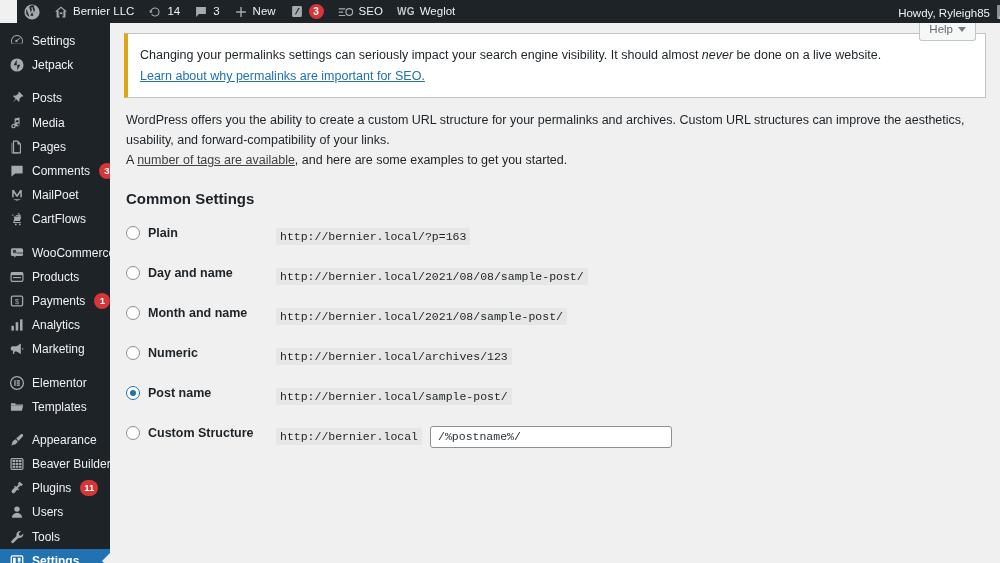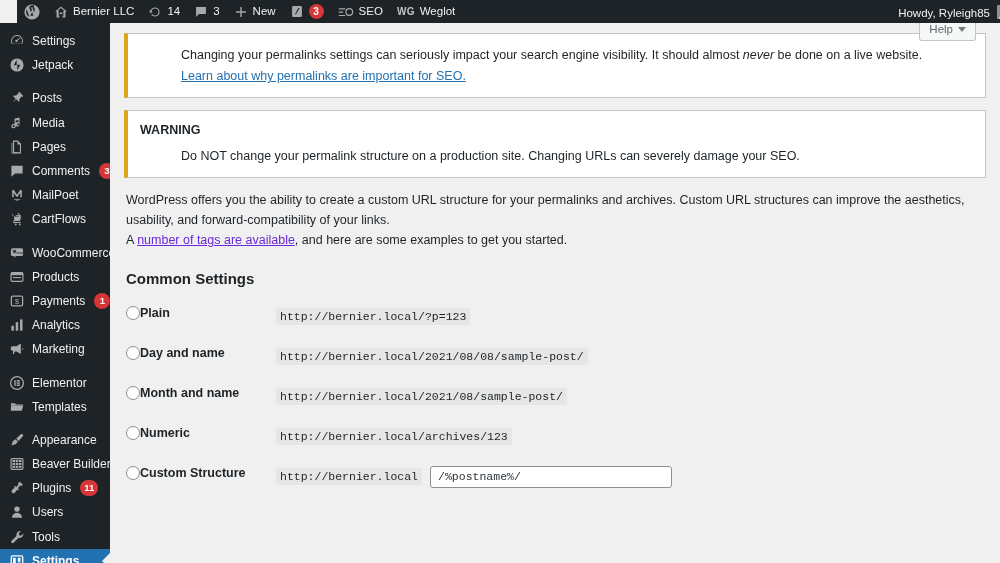--- a/index.html
+++ b/index.html
@@ -117,46 +117,46 @@
 
   .notice {
     background: #fff;
     border: 1px solid #c3c4c7;
     border-left: 4px solid #dba617;
     padding: 10px 12px;
     margin: 0 0 12px 0;
     font-size: 12.5px; color: #1d2327; line-height: 1.55;
   }
   .notice strong { font-weight: 700; }
-  .notice .nline { margin-top: 2px; margin-left: 41px; }
+  .notice .nline { margin-top: 2px; }
   .notice a { color: #2271b1; }
   .notice em { font-style: italic; }
 
   .intro {
     font-size: 12.5px; color: #1d2327; line-height: 1.6;
     margin: 6px 2px 13px 2px;
   }
-  .intro a { color: #6d28d9; text-decoration: underline; }
+  .intro a { color: #404040; text-decoration: underline; }
 
   h2#common-heading {
     font-size: 15px; font-weight: 700; color: #1d2327;
     margin: 20px 0 0 2px;
   }
 
   
   table.form-table { width: 100%; border-collapse: collapse; margin-top: 8px; }
   table.form-table th {
     width: 152px; text-align: left; vertical-align: top;
     padding: 11px 10px 11px 2px;
     font-size: 12.5px; font-weight: 600; color: #1d2327;
   }
   table.form-table td {
     vertical-align: top; padding: 11px 10px 11px 0;
   }
-  .radiolabel { display: flex; align-items: center; gap: 0; }
+  .radiolabel { display: flex; align-items: center; gap: 8px; }
   .radio {
     width: 14px; height: 14px; flex: 0 0 14px;
     border: 1px solid #8c8f94; border-radius: 50%;
     background: #fff; position: relative;
   }
   .radio.checked { border-color: #2271b1; }
   .radio.checked::after {
     content: ""; position: absolute; left: 3px; top: 3px;
     width: 6px; height: 6px; border-radius: 50%; background: #2271b1;
   }
@@ -456,42 +456,38 @@
     <span>Help</span>
     <span class="caret-down"></span>
   </div>
 
 
   <div class="notice">
     <div class="nline"><span>Changing your permalinks settings can seriously impact your search engine visibility. It should almost </span><em>never</em><span> be done on a live website.</span></div>
     <div class="nline"><a href="#">Learn about why permalinks are important for SEO.</a></div>
   </div>
 
-  <div class="notice">
-    <div><strong>WARNING</strong></div>
-    <div class="nline" style="margin-top:7px">Do NOT change your permalink structure on a production site. Changing URLs can severely damage your SEO.</div>
-  </div>
 
   <p class="intro">
     <span>WordPress offers you the ability to create a custom URL structure for your permalinks and archives. Custom URL structures can improve the aesthetics, usability, and forward-compatibility of your links.</span><br>
     <span>A </span><a href="#">number of tags are available</a><span>, and here are some examples to get you started.</span>
   </p>
 
   <h2 id="common-heading">Common Settings</h2>
 
   <table class="form-table">
     <tbody id="options-body">
         <tr>
           <th>
             <label class="radiolabel">
               <span class="radio"></span>
               <span>Plain</span>
             </label>
           </th>
-          <td><code class="permalink">http://bernier.local/?p=123</code></td>
+          <td><code class="permalink">http://bernier.local/?p=163</code></td>
         </tr>
         <tr>
           <th>
             <label class="radiolabel">
               <span class="radio"></span>
               <span>Day and name</span>
             </label>
           </th>
           <td><code class="permalink">http://bernier.local/2021/08/08/sample-post/</code></td>
         </tr>
@@ -509,20 +505,29 @@
             <label class="radiolabel">
               <span class="radio"></span>
               <span>Numeric</span>
             </label>
           </th>
           <td><code class="permalink">http://bernier.local/archives/123</code></td>
         </tr>
         <tr>
           <th>
             <label class="radiolabel">
+              <span class="radio checked"></span>
+              <span>Post name</span>
+            </label>
+          </th>
+          <td><code class="permalink">http://bernier.local/sample-post/</code></td>
+        </tr>
+        <tr>
+          <th>
+            <label class="radiolabel">
               <span class="radio"></span>
               <span>Custom Structure</span>
             </label>
           </th>
           <td>
             <div class="custom-row">
               <code class="permalink">http://bernier.local</code>
               <input id="custom-structure" type="text" value="/%postname%/" style="">
             </div>
           </td>

